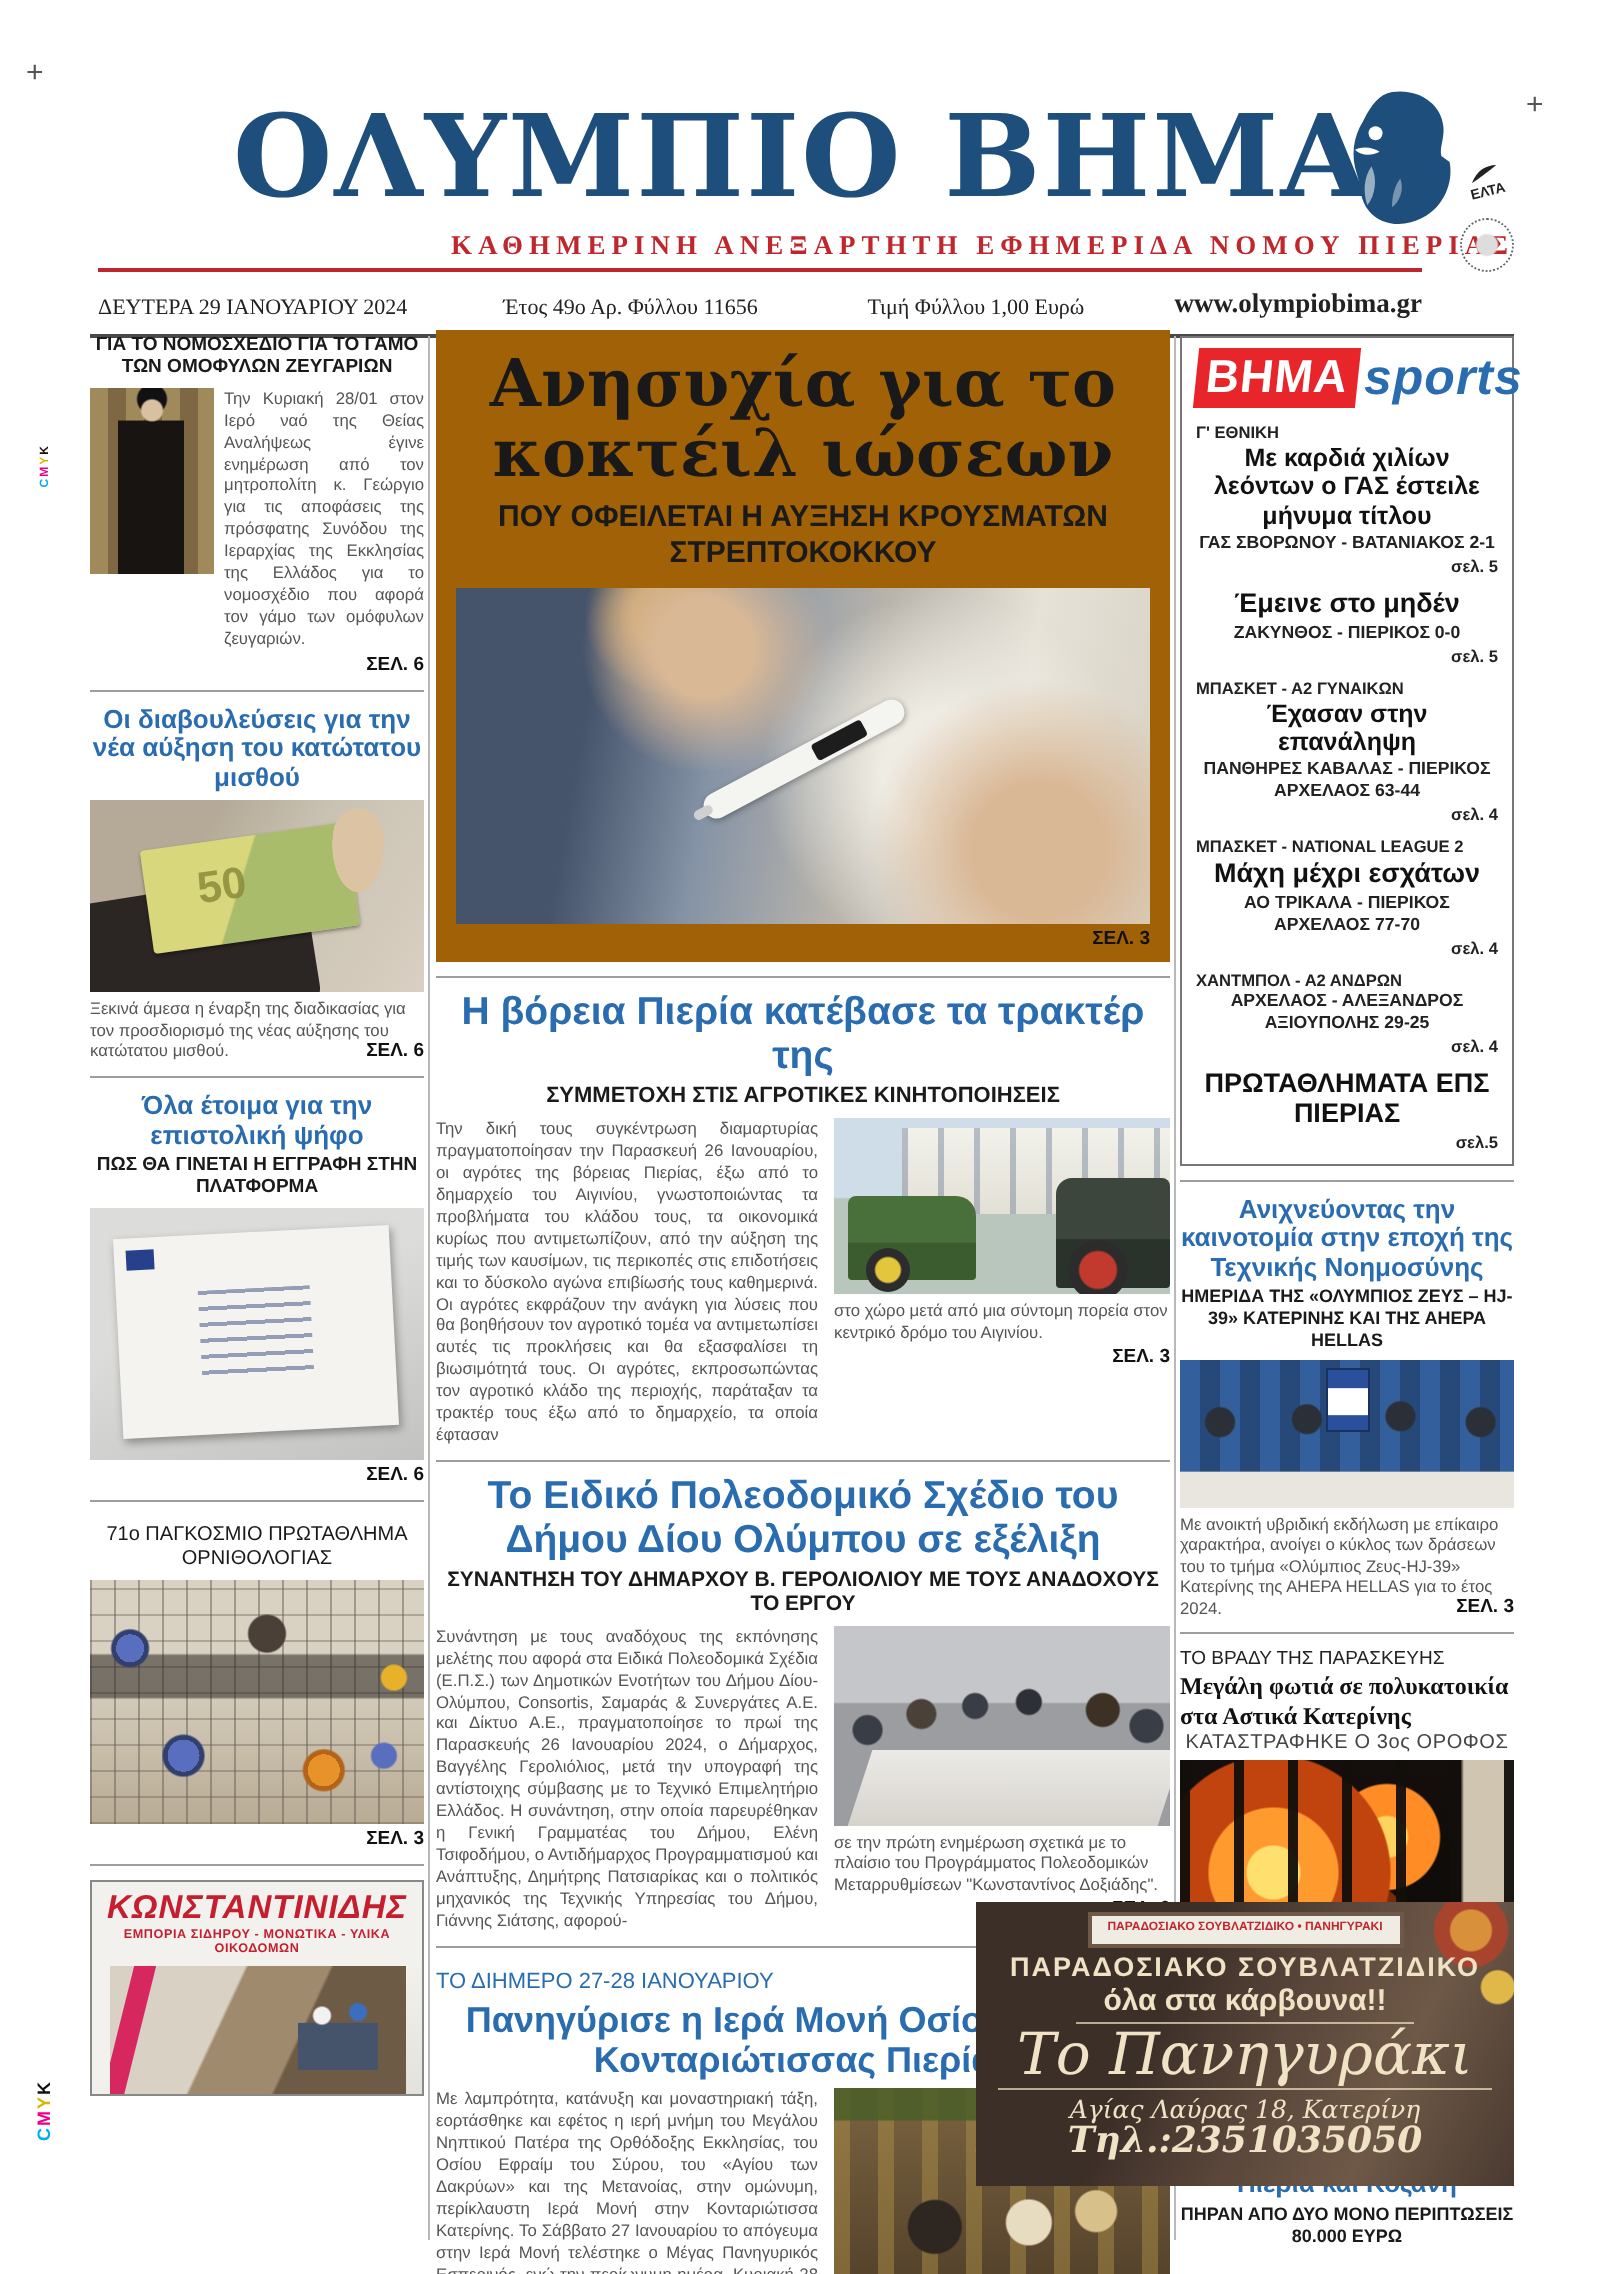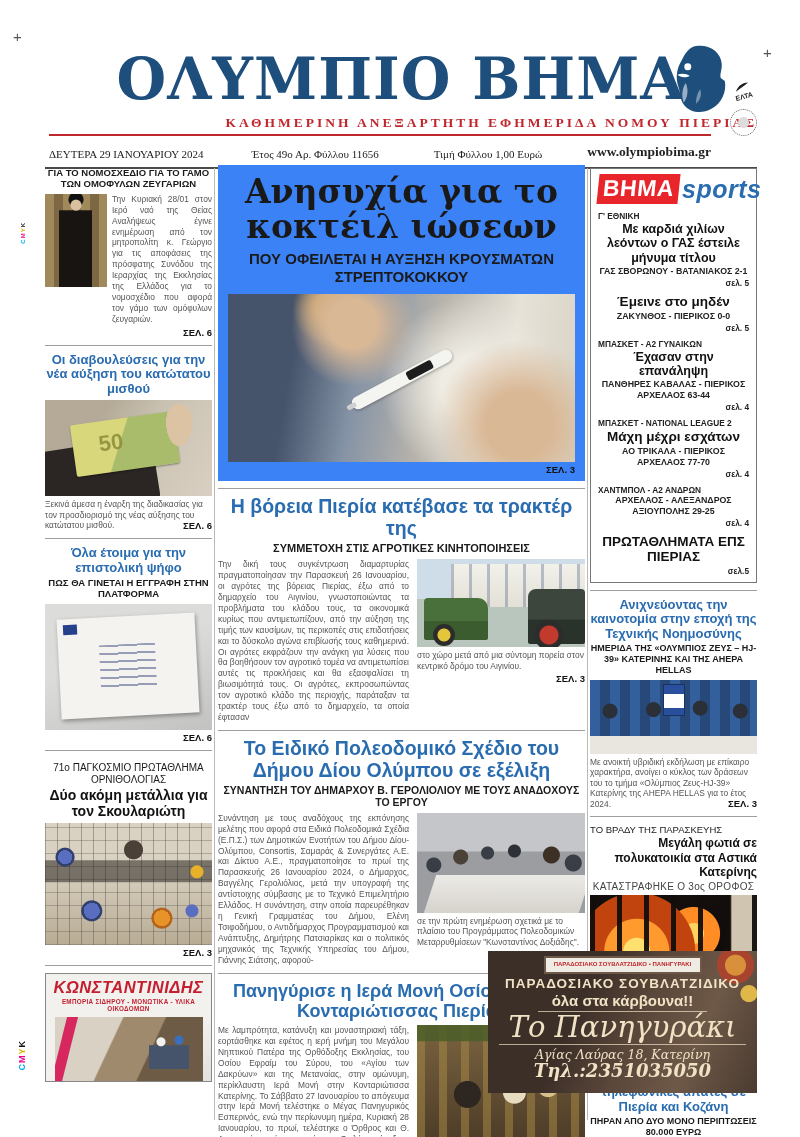--- a/index.html
+++ b/index.html
@@ -89,21 +89,21 @@
   .kon-sub{color:#c41e2f;font-size:6.3px;font-weight:bold;letter-spacing:.3px;margin-top:2px;}
   .kphoto{position:relative;width:148px;height:64px;margin:3px auto 0;overflow:hidden;}
   .kstripe{position:absolute;left:4px;top:-6px;width:11px;height:120%;transform:skewX(-14deg);}
   .kp1{background:linear-gradient(115deg,#d9d2c4 0 38%,#a08a6d 39% 62%,#6e5b45 63% 100%);
     background-color:#b7a88f;}
   .kp1::after{content:"";position:absolute;right:14px;top:18px;width:40px;height:34px;
     background:radial-gradient(circle at 30% 20%,#f2f2f2 0 4px,rgba(0,0,0,0) 5px),radial-gradient(circle at 75% 15%,#3a6fbf 0 4px,rgba(0,0,0,0) 5px),linear-gradient(180deg,rgba(0,0,0,0) 0 30%,#46546b 31% 100%);}
   .ks1{background:#d6285f;}
 
   
-  .lead-box{background:#3b82f6;padding:8px 10px 6px;}
+  .lead-box{background:#a16207;padding:8px 10px 6px;}
   .lead-title{font-family:"DejaVu Serif","Liberation Serif",serif;font-weight:bold;color:#191919;font-size:33px;line-height:1.05;text-align:center;margin:2px 0 6px;}
   .lead-sub{font-weight:bold;color:#1a1a1a;font-size:15px;line-height:1.2;text-align:center;margin:0 0 8px;}
   .ph-thermo{width:347px;height:168px;margin:0 auto;
     background:
       radial-gradient(circle at 36% 18%, #d9b896 0 24px, rgba(217,184,150,0) 62px),
       radial-gradient(circle at 30% 8%, #c9a26a 0 16px, rgba(0,0,0,0) 40px),
       radial-gradient(circle at 84% 78%, #d9b896 0 34px, rgba(217,184,150,0) 85px),
       radial-gradient(circle at 70% 55%, #efece4 0 30px, rgba(239,236,228,0) 90px),
       linear-gradient(100deg,#45536b 0 20%,#8593a6 38%,#b9b4ab 58%,#e6e2d8 78%,#d8d2c4 100%);}
   .thermo-bar{position:absolute;left:34%;top:47%;width:112px;height:13px;background:#f4f4f1;border-radius:7px;transform:rotate(-28deg);box-shadow:0 1px 3px rgba(0,0,0,.35);}
@@ -152,21 +152,21 @@
   .sp-page{font-size:8.3px;font-weight:bold;color:#222;text-align:right;margin-top:1px;}
   .ph-ahepa{width:167px;height:74px;margin-top:3px;background:
       linear-gradient(0deg,#e8e6df 0 24%, rgba(0,0,0,0) 25%),
       radial-gradient(circle at 12% 42%, #2a2f38 0 7px, rgba(0,0,0,0) 8px),
       radial-gradient(circle at 38% 40%, #2a2f38 0 7px, rgba(0,0,0,0) 8px),
       radial-gradient(circle at 66% 38%, #2a2f38 0 7px, rgba(0,0,0,0) 8px),
       radial-gradient(circle at 90% 42%, #2a2f38 0 7px, rgba(0,0,0,0) 8px),
       repeating-linear-gradient(90deg,#33609c 0 10px,#27497a 10px 20px);}
   .ahepa-banner{position:absolute;left:44%;top:4px;width:20px;height:30px;background:linear-gradient(#2a4f9c 0 30%,#fff 31% 75%,#2a4f9c 76%);border:1px solid #1a3260;}
   .r-kick{font-size:9.5px;color:#222;text-align:left;margin:0 0 1px;font-weight:normal;}
-  .r-title-blk{font-size:12px;font-weight:bold;color:#111;text-align:right;line-height:1.2;margin:0;}
+  .r-title-blk{font-size:12px;font-weight:bold;color:#111;text-align:left;line-height:1.2;margin:0;font-family:Liberation Serif, serif;}
   .r-sub-gray{font-size:10px;color:#444;text-align:center;letter-spacing:.3px;margin:1px 0 3px;}
   .ph-fire{width:167px;height:148px;background:
       repeating-linear-gradient(90deg, rgba(18,14,10,.95) 0 5px, rgba(0,0,0,0) 5px 27px),
       radial-gradient(circle at 28% 38%, #ffdf6e 0 13px, #ff9b2e 14px 32px, #c1440e 33px 58px, rgba(0,0,0,0) 59px),
       radial-gradient(circle at 62% 26%, #ffd35e 0 10px, #ff8c24 11px 26px, rgba(0,0,0,0) 27px),
       radial-gradient(circle at 48% 66%, #ff9b2e 0 17px, #7a2b08 18px 40px, rgba(0,0,0,0) 41px),
       linear-gradient(90deg, rgba(0,0,0,0) 0 84%, #cfc5b0 85% 100%),
       linear-gradient(#140f0c,#090705);}
 
   
@@ -264,21 +264,20 @@
           <div class="env-logo"></div>
           <div class="env-lines"></div>
         </div>
       </div>
       <div class="pr">ΣΕΛ. 6</div>
     </article>
     <hr class="divider">
 
     <article>
       <h4 class="kick">71ο ΠΑΓΚΟΣΜΙΟ ΠΡΩΤΑΘΛΗΜΑ ΟΡΝΙΘΟΛΟΓΙΑΣ</h4>
-      <h3 class="bh bh-sm" style="color:#111;font-size:14px;">Δύο ακόμη μετάλλια για τον Σκουλαριώτη</h3>
       <div class="ph ph-birds"></div>
       <div class="pr">ΣΕΛ. 3</div>
     </article>
     <hr class="divider">
 
     <aside class="kon-ad">
       <div class="kon-head">
         <div class="kon-title">ΚΩΝΣΤΑΝΤΙΝΙΔΗΣ</div>
         <div class="kon-sub">ΕΜΠΟΡΙΑ ΣΙΔΗΡΟΥ - ΜΟΝΩΤΙΚΑ - ΥΛΙΚΑ ΟΙΚΟΔΟΜΩΝ</div>
       </div>
@@ -333,20 +332,21 @@
             <div class="mt-table"></div>
           </div>
           <p class="cap">σε την πρώτη ενημέρωση σχετικά με το πλαίσιο του Προγράμματος Πολεοδομικών Μεταρρυθμίσεων "Κωνσταντίνος Δοξιάδης".</p>
           <div class="pr">ΣΕΛ. 6</div>
         </div>
       </div>
     </article>
     <hr class="divider">
 
     <article class="c-art">
+      <h4 class="kick" style="text-align:left;color:#2a6cb0;font-size:11px;">ΤΟ ΔΙΗΜΕΡΟ 27-28 ΙΑΝΟΥΑΡΙΟΥ</h4>
       <h2 class="bh" style="font-size:18px;">Πανηγύρισε η Ιερά Μονή Οσίου Εφραίμ Κονταριώτισσας Πιερίας</h2>
       <div class="c-row">
         <p class="bd c-text">Με λαμπρότητα, κατάνυξη και μοναστηριακή τάξη, εορτάσθηκε και εφέτος η ιερή μνήμη του Μεγάλου Νηπτικού Πατέρα της Ορθόδοξης Εκκλησίας, του Οσίου Εφραίμ του Σύρου, του «Αγίου των Δακρύων» και της Μετανοίας, στην ομώνυμη, περίκλαυστη Ιερά Μονή στην Κονταριώτισσα Κατερίνης. Το Σάββατο 27 Ιανουαρίου το απόγευμα στην Ιερά Μονή τελέστηκε ο Μέγας Πανηγυρικός Εσπερινός, ενώ την περίωνυμη ημέρα, Κυριακή 28 Ιανουαρίου, το πρωί, τελέστηκε ο Όρθρος και Θ. Λειτουργία κατά την οποία τον Θ. λόγο κήρυξε ο Μητροπολίτης Κατερίνης κ. Γεώργιος. Παρευρέθηκαν χιλιάδες πιστοί από όλη την χώρα.</p>
         <div class="c-side">
           <div class="ph ph-church"></div>
 
         </div>
       </div>
     </article>
 

